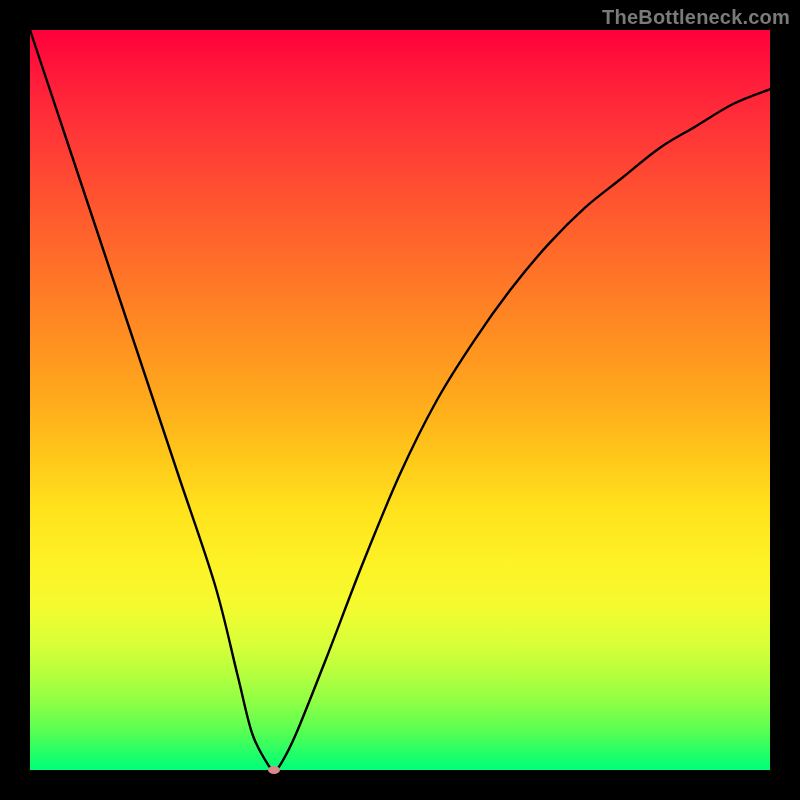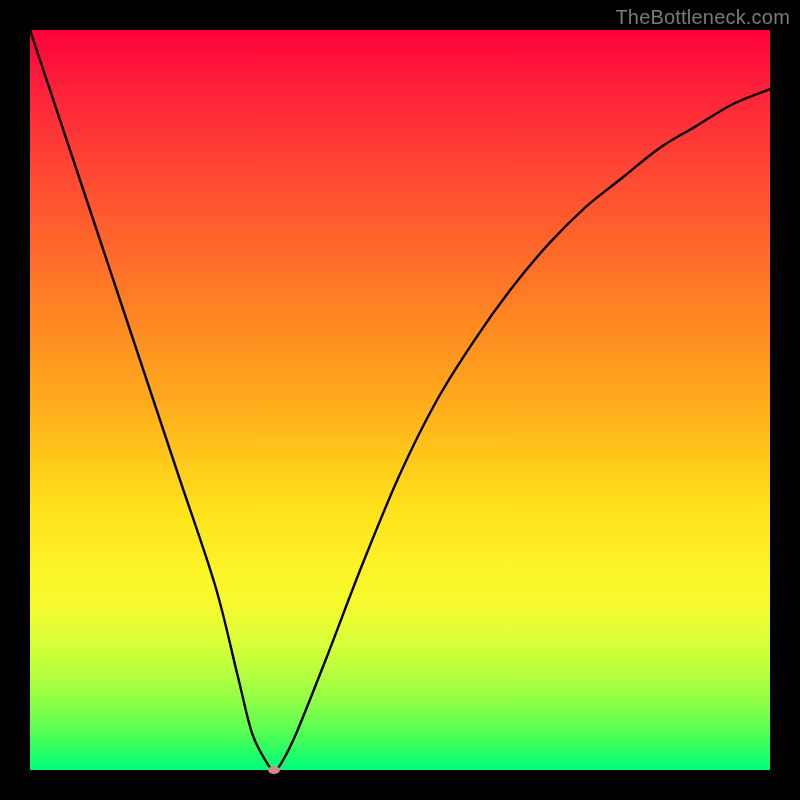--- a/index.html
+++ b/index.html
@@ -60,20 +60,21 @@
     transform: translate(-50%, -50%);
   }
   .watermark {
     position: absolute;
     top: 6px;
     right: 10px;
     color: #7a7a7a;
     font-size: 20px;
     letter-spacing: 0.2px;
     user-select: none;
+    font-weight: bold;
   }
 </style>
 </head>
 <body>
 
 <div class="frame">
   <div class="watermark">TheBottleneck.com</div>
 
   <div class="plot-area">
     <svg class="curve-svg" viewBox="0 0 740 740" preserveAspectRatio="none">

